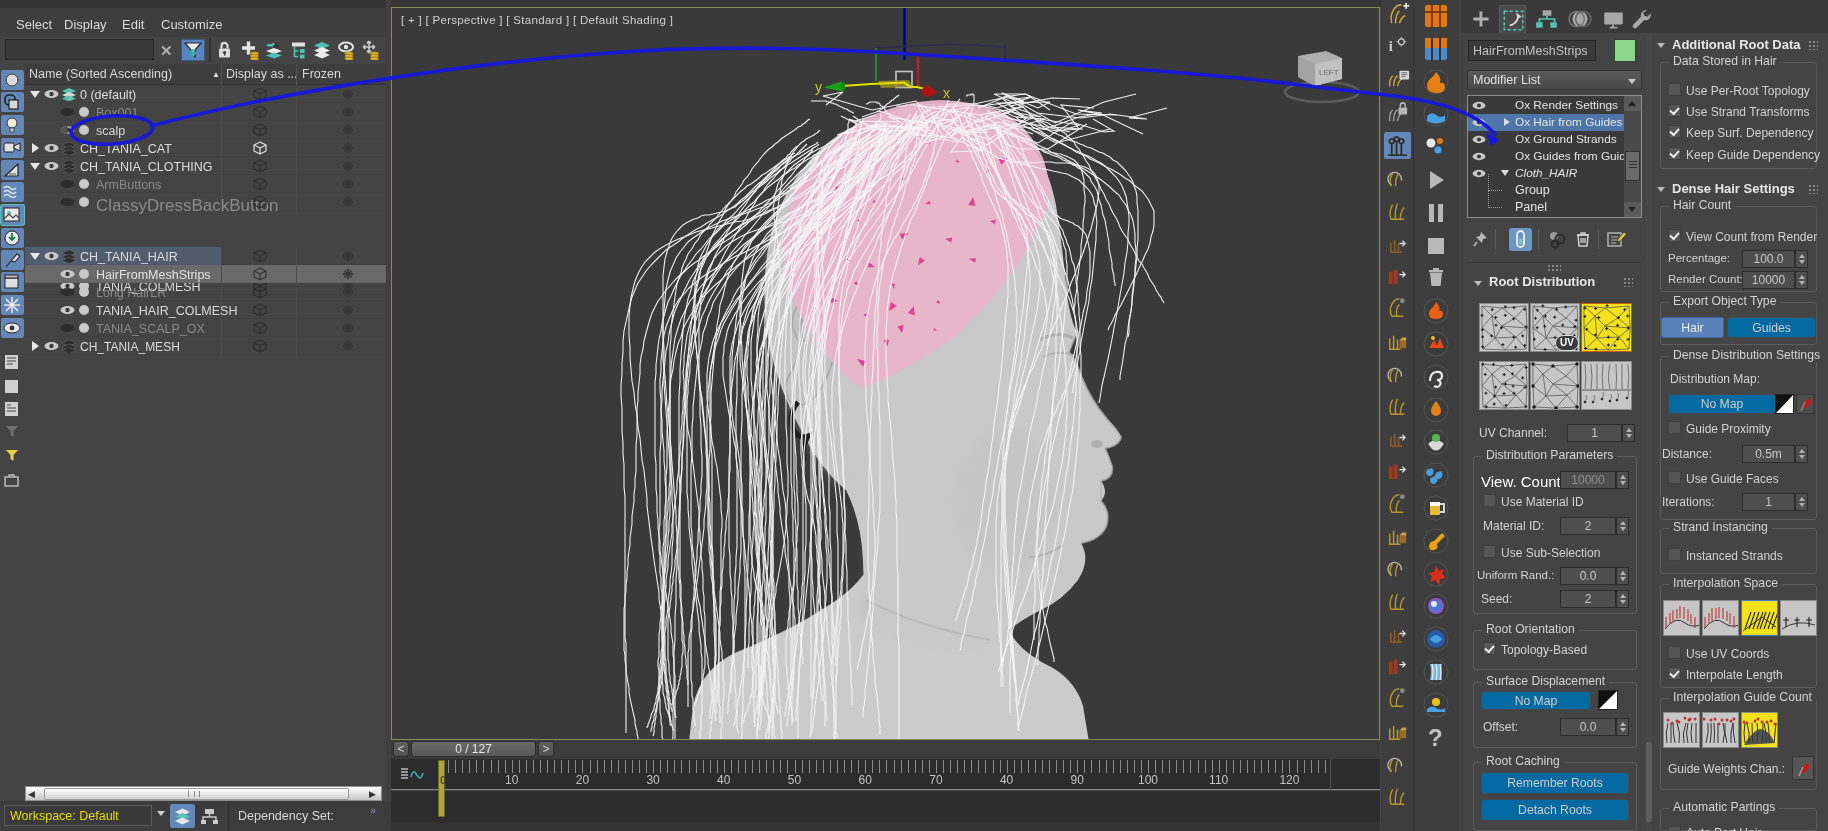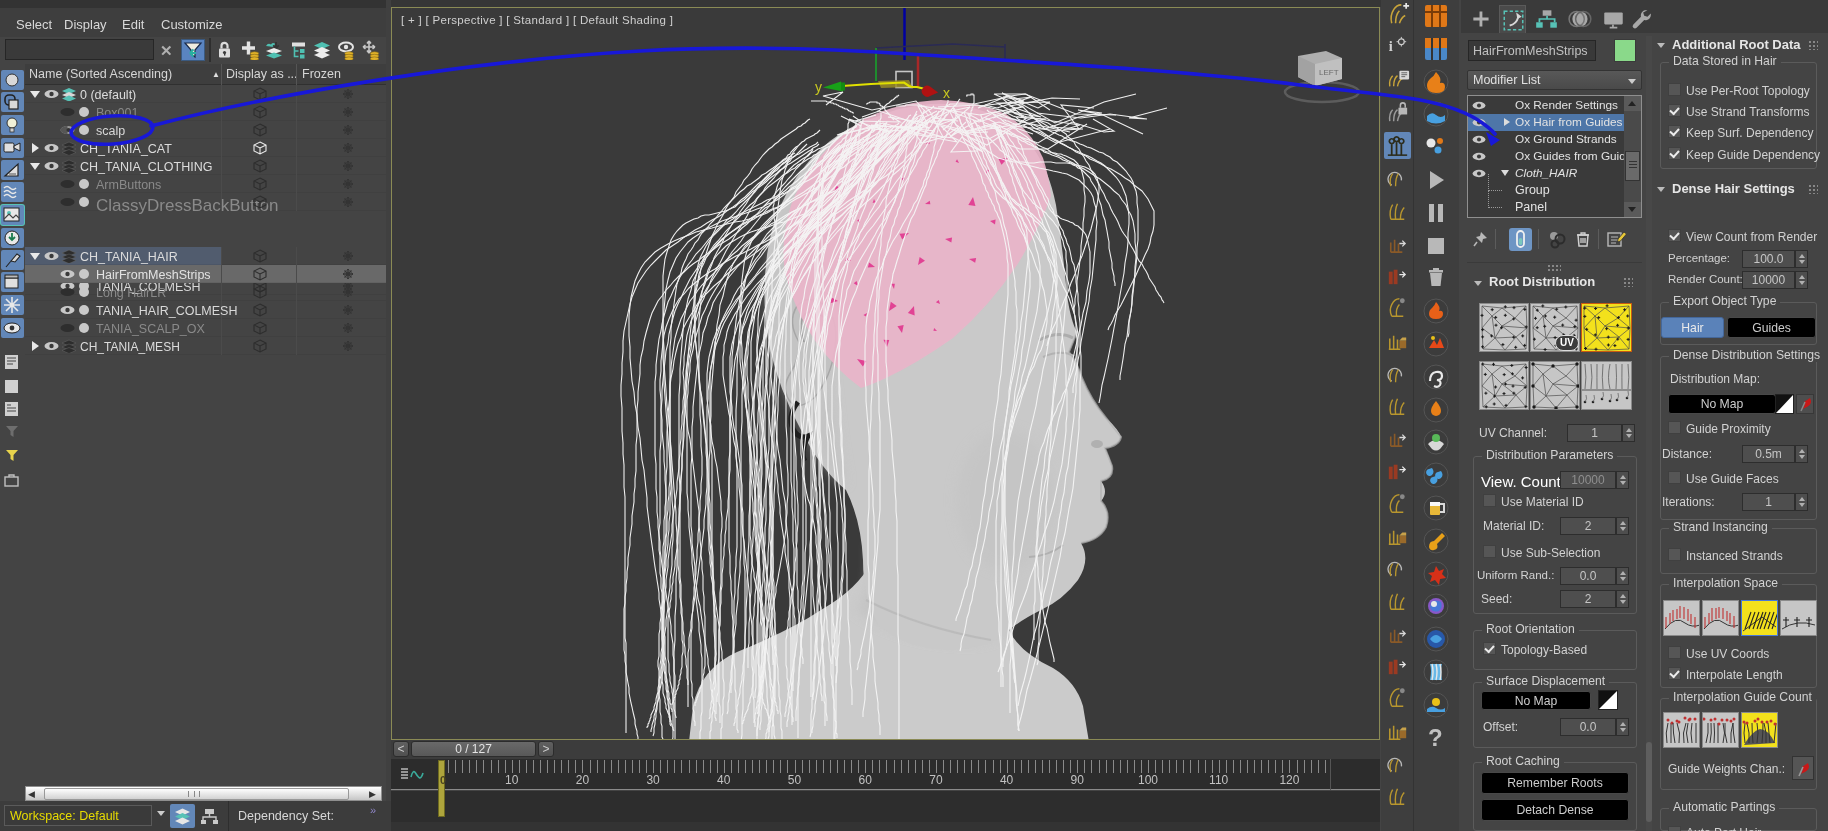--- a/index.html
+++ b/index.html
@@ -6,21 +6,21 @@
 #root{position:relative;width:1828px;height:831px;background:#444444;color:#d2d2d2;font-size:12px;overflow:hidden;}
 .lbl{position:absolute;font-size:12px;color:#d2d2d2;white-space:nowrap;}
 .grp{position:absolute;border:1px solid #5b5b5b;border-radius:3px;}
 .gt{position:absolute;top:-9px;left:8px;background:#444;padding:0 4px;color:#d2d2d2;font-size:12.2px;white-space:nowrap;}
 .cb{position:absolute;width:13px;height:13px;background:#565656;border:1px solid #404040;}
 .cb.on:before{content:"";position:absolute;left:1px;top:2px;width:7px;height:4px;border-left:2px solid #ececec;border-bottom:2px solid #ececec;transform:rotate(-48deg);}
 .spin{position:absolute;height:18px;background:#4e4e4e;border:1px solid #2d2d2d;color:#c6c6c6;font-size:12px;text-align:center;line-height:16px;}
 .sar{position:absolute;width:13px;height:18px;background:#4e4e4e;border:1px solid #2d2d2d;}
 .sar:before{content:"";position:absolute;left:3px;top:3px;border-left:3.5px solid transparent;border-right:3.5px solid transparent;border-bottom:4px solid #b0b0b0;}
 .sar:after{content:"";position:absolute;left:3px;bottom:3px;border-left:3.5px solid transparent;border-right:3.5px solid transparent;border-top:4px solid #b0b0b0;}
-.btn{position:absolute;background:#000000;border:1px solid #484848;border-radius:3px;color:#cccccc;font-size:12.2px;text-align:center;}
+.btn{position:absolute;background:#0369a1;border:1px solid #484848;border-radius:3px;color:#cccccc;font-size:12.2px;text-align:center;}
 .rolhdr{position:absolute;font-weight:bold;color:#e6e6e6;font-size:13px;white-space:nowrap;}
 .rolarr{position:absolute;width:0;height:0;border-left:4px solid transparent;border-right:4px solid transparent;border-top:5px solid #bbb;}
 .dots{position:absolute;width:14px;height:8px;background:radial-gradient(circle,#888 1px,transparent 1.2px);background-size:4px 4px;}
 </style></head><body>
 <div id="root">
 <div class="abs" style="left:0;top:0;width:391px;height:8px;background:#333333"></div>
 <div class="abs" style="left:391px;top:0;width:990px;height:7px;background:#363636"></div>
 <div class="abs" style="left:386px;top:0;width:5px;height:831px;background:#404040"></div>
 <div class="abs" style="left:0;top:8px;width:386px;height:793px;background:#444444"></div>
 <div class="abs" style="left:0;top:8px;width:386px;height:29px;background:#3e3e3e;font-size:13px;color:#d8d8d8">
@@ -1480,40 +1480,43 @@
     <div class="abs" style="left:1598px;top:690px;width:20px;height:20px;background:#fff;border:1px solid #222"><svg width="18" height="18">
         <path d="M0 0 L18 0 L0 18 Z" fill="#111"></path>
       </svg></div>
     <span class="lbl abs" style="left:1483px;top:720px;color:#d2d2d2;font-size:12px">Offset:</span>
     <div class="spin abs" style="left:1560px;top:718px;width:56px;">0.0</div>
     <div class="sar abs" style="left:1616px;top:718px"></div>
     <div class="grp abs" style="left:1473px;top:762px;width:164px;height:69px">
       <span class="gt">Root Caching</span>
     </div>
     <div class="btn abs" style="left:1481px;top:772px;width:148px;height:22px;line-height:21px">Remember Roots</div>
-    <div class="btn abs" style="left:1481px;top:799px;width:148px;height:22px;line-height:21px">Detach Dense</div>
+    <div class="btn abs" style="left:1481px;top:799px;width:148px;height:22px;line-height:21px">Detach Roots</div>
     <div class="abs" style="left:1646px;top:36px;width:6px;height:795px;background:#484848"></div>
     <div class="abs" style="left:1646px;top:742px;width:6px;height:80px;background:#5e5e5e;border-radius:3px"></div>
     <div class="rolarr abs" style="left:1657px;top:43px"></div>
     <span class="rolhdr abs" style="left:1672px;top:37px">Additional Root Data</span>
     <div class="dots abs" style="left:1808px;top:40px;width:10px;height:10px"></div>
     <div class="grp abs" style="left:1660px;top:62px;width:157px;height:107px">
       <span class="gt">Data Stored in Hair</span>
     </div>
     <div class="cb abs" style="left:1668px;top:83px"></div>
     <span class="lbl abs" style="left:1686px;top:84px">Use Per-Root Topology</span>
     <div class="cb on abs" style="left:1668px;top:104px"></div>
     <span class="lbl abs" style="left:1686px;top:105px">Use Strand Transforms</span>
     <div class="cb on abs" style="left:1668px;top:125px"></div>
     <span class="lbl abs" style="left:1686px;top:126px">Keep Surf. Dependency</span>
     <div class="cb on abs" style="left:1668px;top:147px"></div>
     <span class="lbl abs" style="left:1686px;top:148px">Keep Guide Dependency</span>
     <div class="rolarr abs" style="left:1657px;top:187px"></div>
     <span class="rolhdr abs" style="left:1672px;top:181px">Dense Hair Settings</span>
     <div class="dots abs" style="left:1808px;top:184px;width:10px;height:10px"></div>
+    <div class="grp abs" style="left:1660px;top:206px;width:157px;height:86px">
+      <span class="gt">Hair Count</span>
+    </div>
     <div class="cb on abs" style="left:1668px;top:229px"></div>
     <span class="lbl abs" style="left:1686px;top:230px">View Count from Render</span>
     <span class="lbl abs" style="left:1668px;top:252px;color:#d2d2d2;font-size:11.5px">Percentage:</span>
     <div class="spin abs" style="left:1742px;top:250px;width:53px;">100.0</div>
     <div class="sar abs" style="left:1795px;top:250px"></div>
     <span class="lbl abs" style="left:1668px;top:273px;color:#d2d2d2;font-size:11.5px">Render Count:</span>
     <div class="spin abs" style="left:1742px;top:271px;width:53px;">10000</div>
     <div class="sar abs" style="left:1795px;top:271px"></div>
     <div class="grp abs" style="left:1660px;top:302px;width:157px;height:43px">
       <span class="gt">Export Object Type</span>

